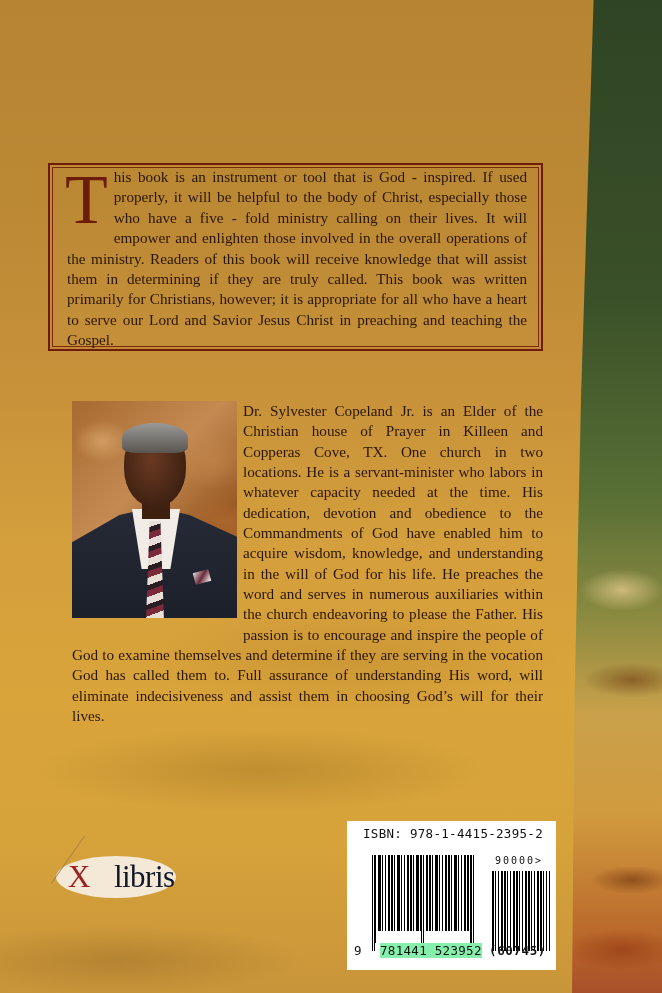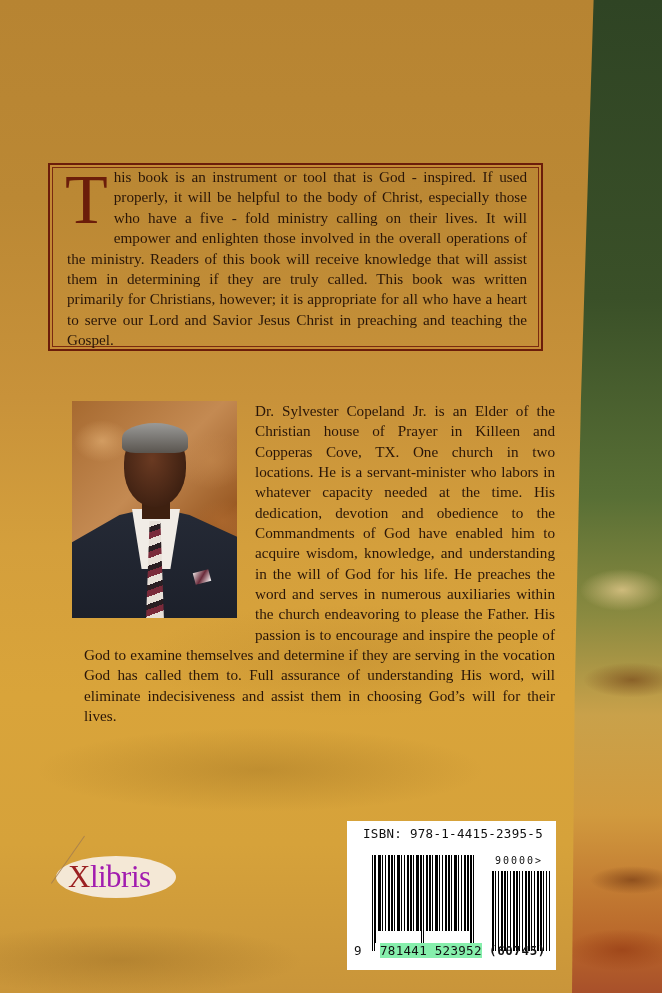--- a/index.html
+++ b/index.html
@@ -64,38 +64,38 @@
     position:absolute; left:74px; top:120px; width:18px; height:100px;
     background: repeating-linear-gradient(160deg, #e8e0d8 0 7px, #2a1e22 7px 12px, #7a2a3a 12px 18px);
     clip-path: polygon(20% 0, 80% 0, 100% 100%, 0 100%);
   }
   .photo .pocket {
     position:absolute; left:122px; top:170px; width:16px; height:12px;
     background: linear-gradient(135deg, #e8e0e0, #6a2a3a 50%, #fff);
     transform: rotate(-15deg);
   }
   .bio-text {
-    position:absolute; left:84px; top:401px; width:471px;
+    position:absolute; left:72px; top:401px; width:471px;
     font-size:15.2px; line-height:20.35px; color:#2a1608; text-align:justify;
   }
   .bio-float { float:left; width:171px; height:233px; }
   .logo {
     position:absolute; left:56px; top:856px; width:120px; height:42px;
     border-radius:50%; background:#f4e8d6; overflow:visible;
   }
   .logo-swash {
     position:absolute; left:62px; top:848px; width:60px; height:58px;
     border-left:1px solid #a07a50; transform:rotate(35deg); opacity:0.8;
   }
   .logo-text {
     position:absolute; left:68px; top:857px; font-size:31px; line-height:40px;
     font-family:"Liberation Serif","DejaVu Serif",serif; letter-spacing:-0.5px;
   }
   .logo-text .x { color:#9b2021; }
-  .logo-text .rest { color:#a21caf; }
+  .logo-text .rest { color:#0f172a;margin-left:24px; }
   .isbn-box {
     position:absolute; left:347px; top:821px; width:209px; height:149px; background:#ffffff;
   }
   .isbn-label {
     position:absolute; left:16px; top:5px; font-family:"DejaVu Sans Mono","Liberation Mono",monospace;
     font-size:12.5px; color:#111; letter-spacing:0.3px;
   }
   .bars-main {
     position:absolute; left:25px; top:34px; width:102px; height:88px;
     background: repeating-linear-gradient(90deg,
@@ -150,21 +150,21 @@
 <div class="bio-text">
   <div class="bio-float"></div>
   <span>Dr. Sylvester Copeland Jr. is an Elder of the Christian house of Prayer in Killeen and Copperas Cove, TX. One church in two locations. He is a servant-minister who labors in whatever capacity needed at the time. His dedication, devotion and obedience to the Commandments of God have enabled him to acquire wisdom, knowledge, and understanding in the will of God for his life. He preaches the word and serves in numerous auxiliaries within the church endeavoring to please the Father. His passion is to encourage and inspire the people of God to examine themselves and determine if they are serving in the vocation God has called them to. Full assurance of understanding His word, will eliminate indecisiveness and assist them in choosing God’s will for their lives.</span>
 </div>
 
 <div class="logo"></div>
 <div class="logo-swash"></div>
 <div class="logo-text"><span class="x">X</span><span class="rest">libris</span></div>
 
 <div class="isbn-box">
-  <div class="isbn-label">ISBN: 978-1-4415-2395-5</div>
+  <div class="isbn-label">ISBN: 978-1-4415-2395-2</div>
   <div class="price-code">90000&gt;</div>
   <div class="bars-main"></div>
   <div class="bars-guard-l"></div>
   <div class="bars-guard-m"></div>
   <div class="bars-guard-r"></div>
   <div class="bars-addon"></div>
   <div class="digit-first">9</div>
   <div class="digit-run">781441 523952</div>
   <div class="addon-digits">(60745)</div>
 </div>

